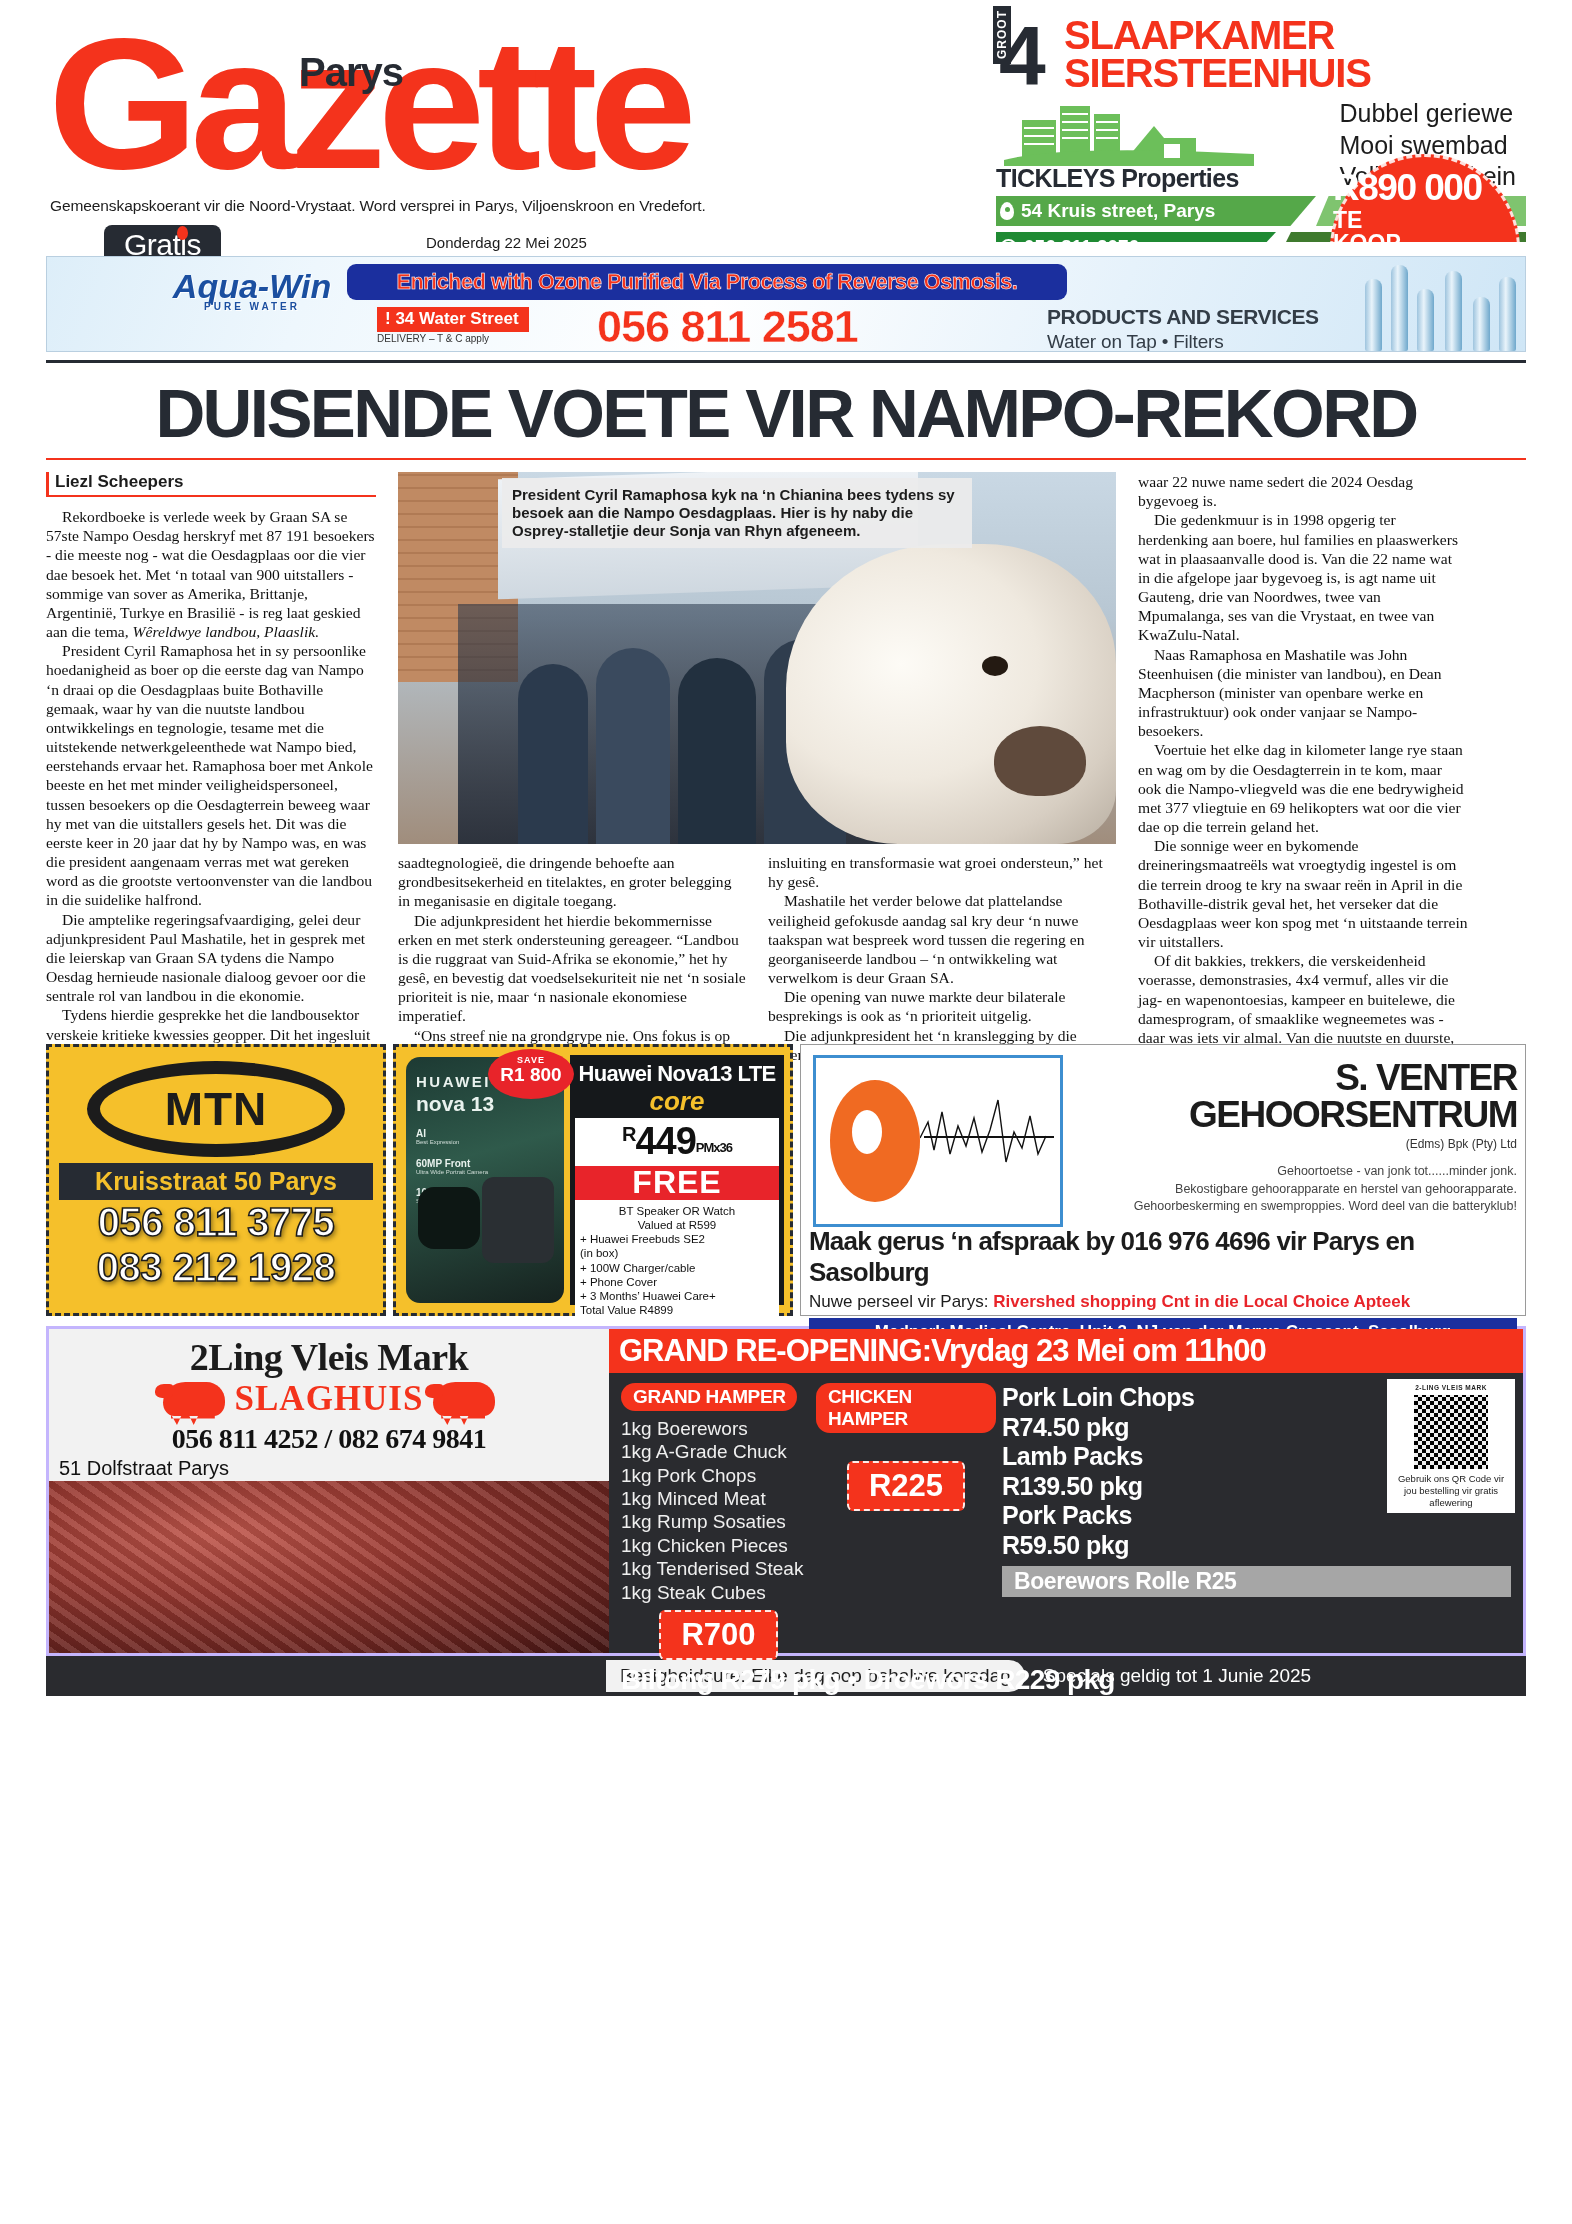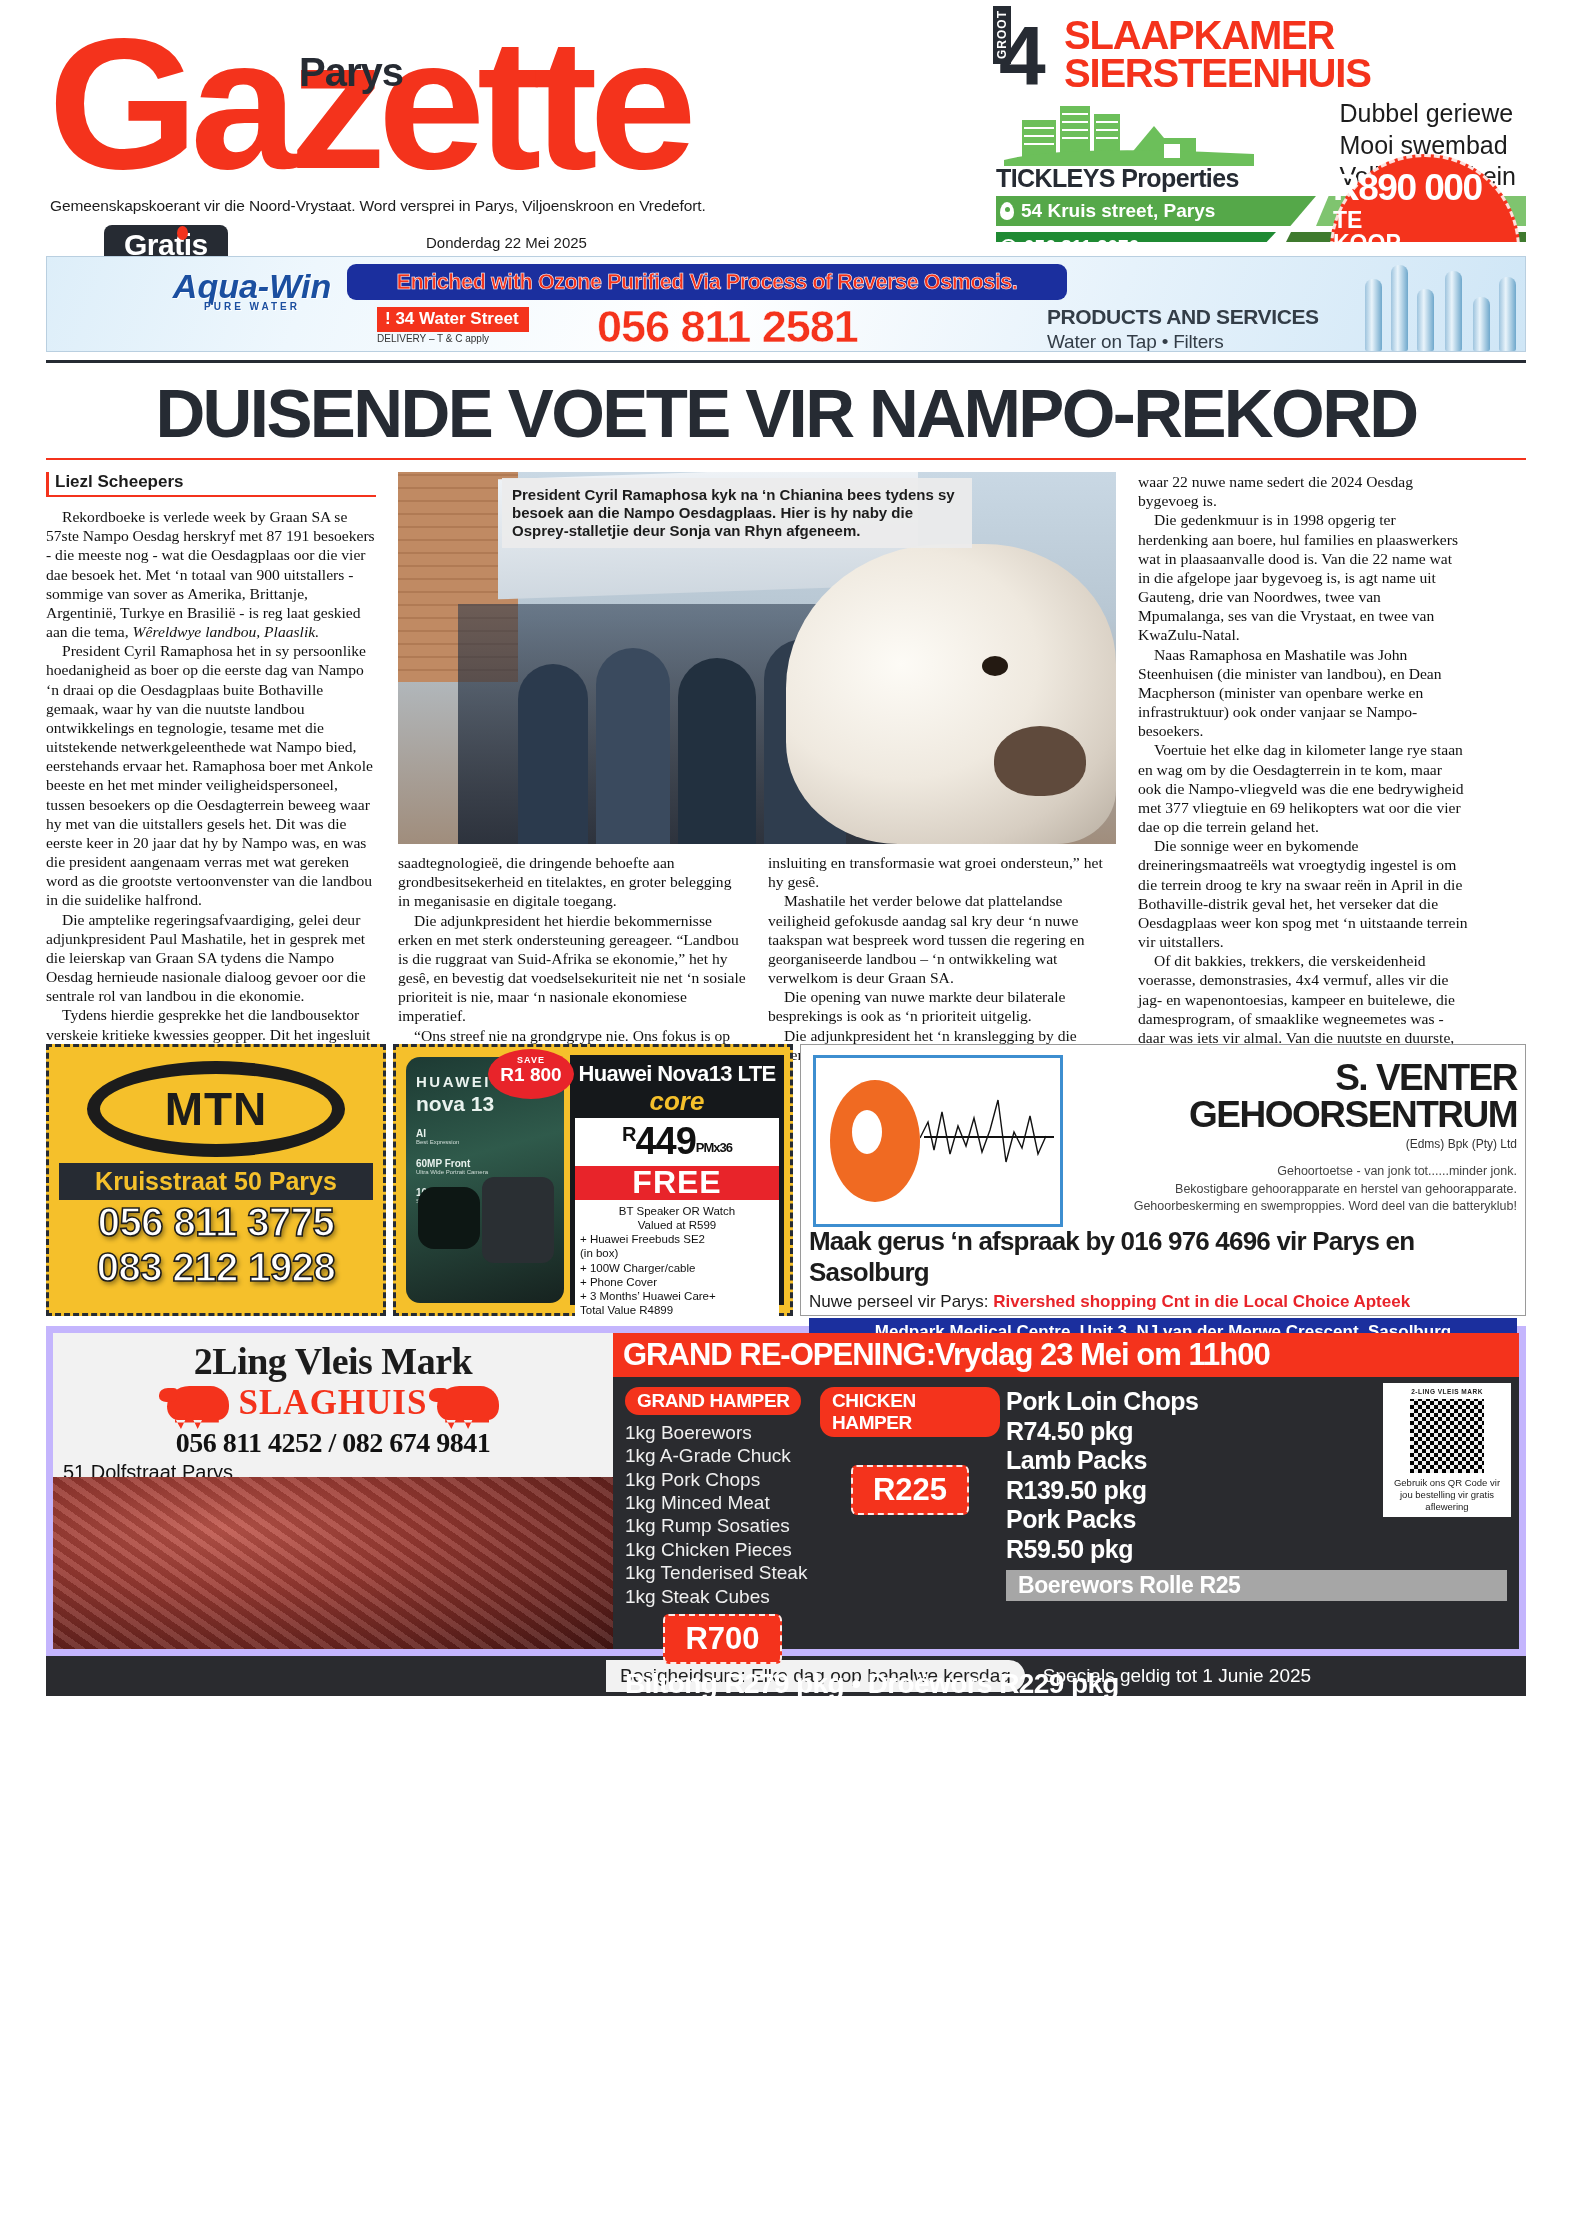--- a/index.html
+++ b/index.html
@@ -27,21 +27,21 @@
     transform: scaleX(1.04); transform-origin: left;
   }
   .mast-tag {
     font-size: 15.5px; color: #1c1c1c; margin-top: 6px; margin-left: 4px;
     letter-spacing: -0.1px;
   }
   .mast-bottom { position: relative; margin-top: 10px; height: 40px; }
   .gratis {
     position: absolute; left: 58px; top: 0;
     background: #262b33; color: #ffffff;
-    font-size: 30px; font-weight: bold;
+    font-size: 30px; font-weight: normal;
     padding: 3px 20px 5px 20px; border-radius: 8px;
     letter-spacing: -0.5px;
   }
   .gratis .dot {
     position: absolute; width: 11px; height: 14px; border-radius: 50%;
     background: #f4331c; left: 73px; top: 1px;
   }
   .mast-date {
     position: absolute; left: 380px; top: 9px;
     font-size: 15px; color: #1c1c1c;
@@ -300,21 +300,21 @@
   .v-edms { text-align: right; font-size: 12px; color: #333; margin-top: 4px; }
   .v-desc { text-align: right; font-size: 12.5px; color: #444; line-height: 1.4; margin-top: 12px; }
   .v-cta { font-size: 26px; font-weight: bold; color: #1c1c1c; margin-top: 10px;
     letter-spacing: -0.8px; }
   .v-prem { font-size: 17px; color: #1c1c1c; margin-top: 4px; }
   .v-prem b { color: #e8242a; }
   .v-med { background: #1b2f9e; color: #fff; font-size: 17px; font-weight: bold;
     text-align: center; padding: 4px 0; margin-top: 6px; }
 
   
-  .butcher { display: flex; margin-top: 10px; height: 330px; border: 7px solid #c4b5fd; justify-content: flex-end; }
+  .butcher { display: flex; margin-top: 10px; height: 330px; border: 3px solid #c4b5fd; justify-content: flex-end; }
   .b-left { width: 560px; position: relative; background: #2a2b2f; }
   .b-head { background: #f2f2f2; padding: 6px 10px 8px 10px; }
   .b-brand { font-family: "Liberation Serif", serif; font-size: 38px; font-weight: bold;
     color: #1c1c1c; text-align: center; letter-spacing: -0.5px; }
   .b-slag { font-family: "Liberation Serif", serif; font-size: 35px; font-weight: bold;
     color: #f4331c; text-align: center; letter-spacing: 1px; position: relative; }
   .bull { display: inline-block; width: 62px; height: 34px; background: #f4331c;
     border-radius: 36% 30% 18% 18% / 60% 55% 40% 40%; vertical-align: -6px; position: relative; }
   .bull::before { content:""; position:absolute; left:-8px; top:2px; width:18px; height:14px;
     background:#f4331c; border-radius:50% 20% 30% 40%; }

